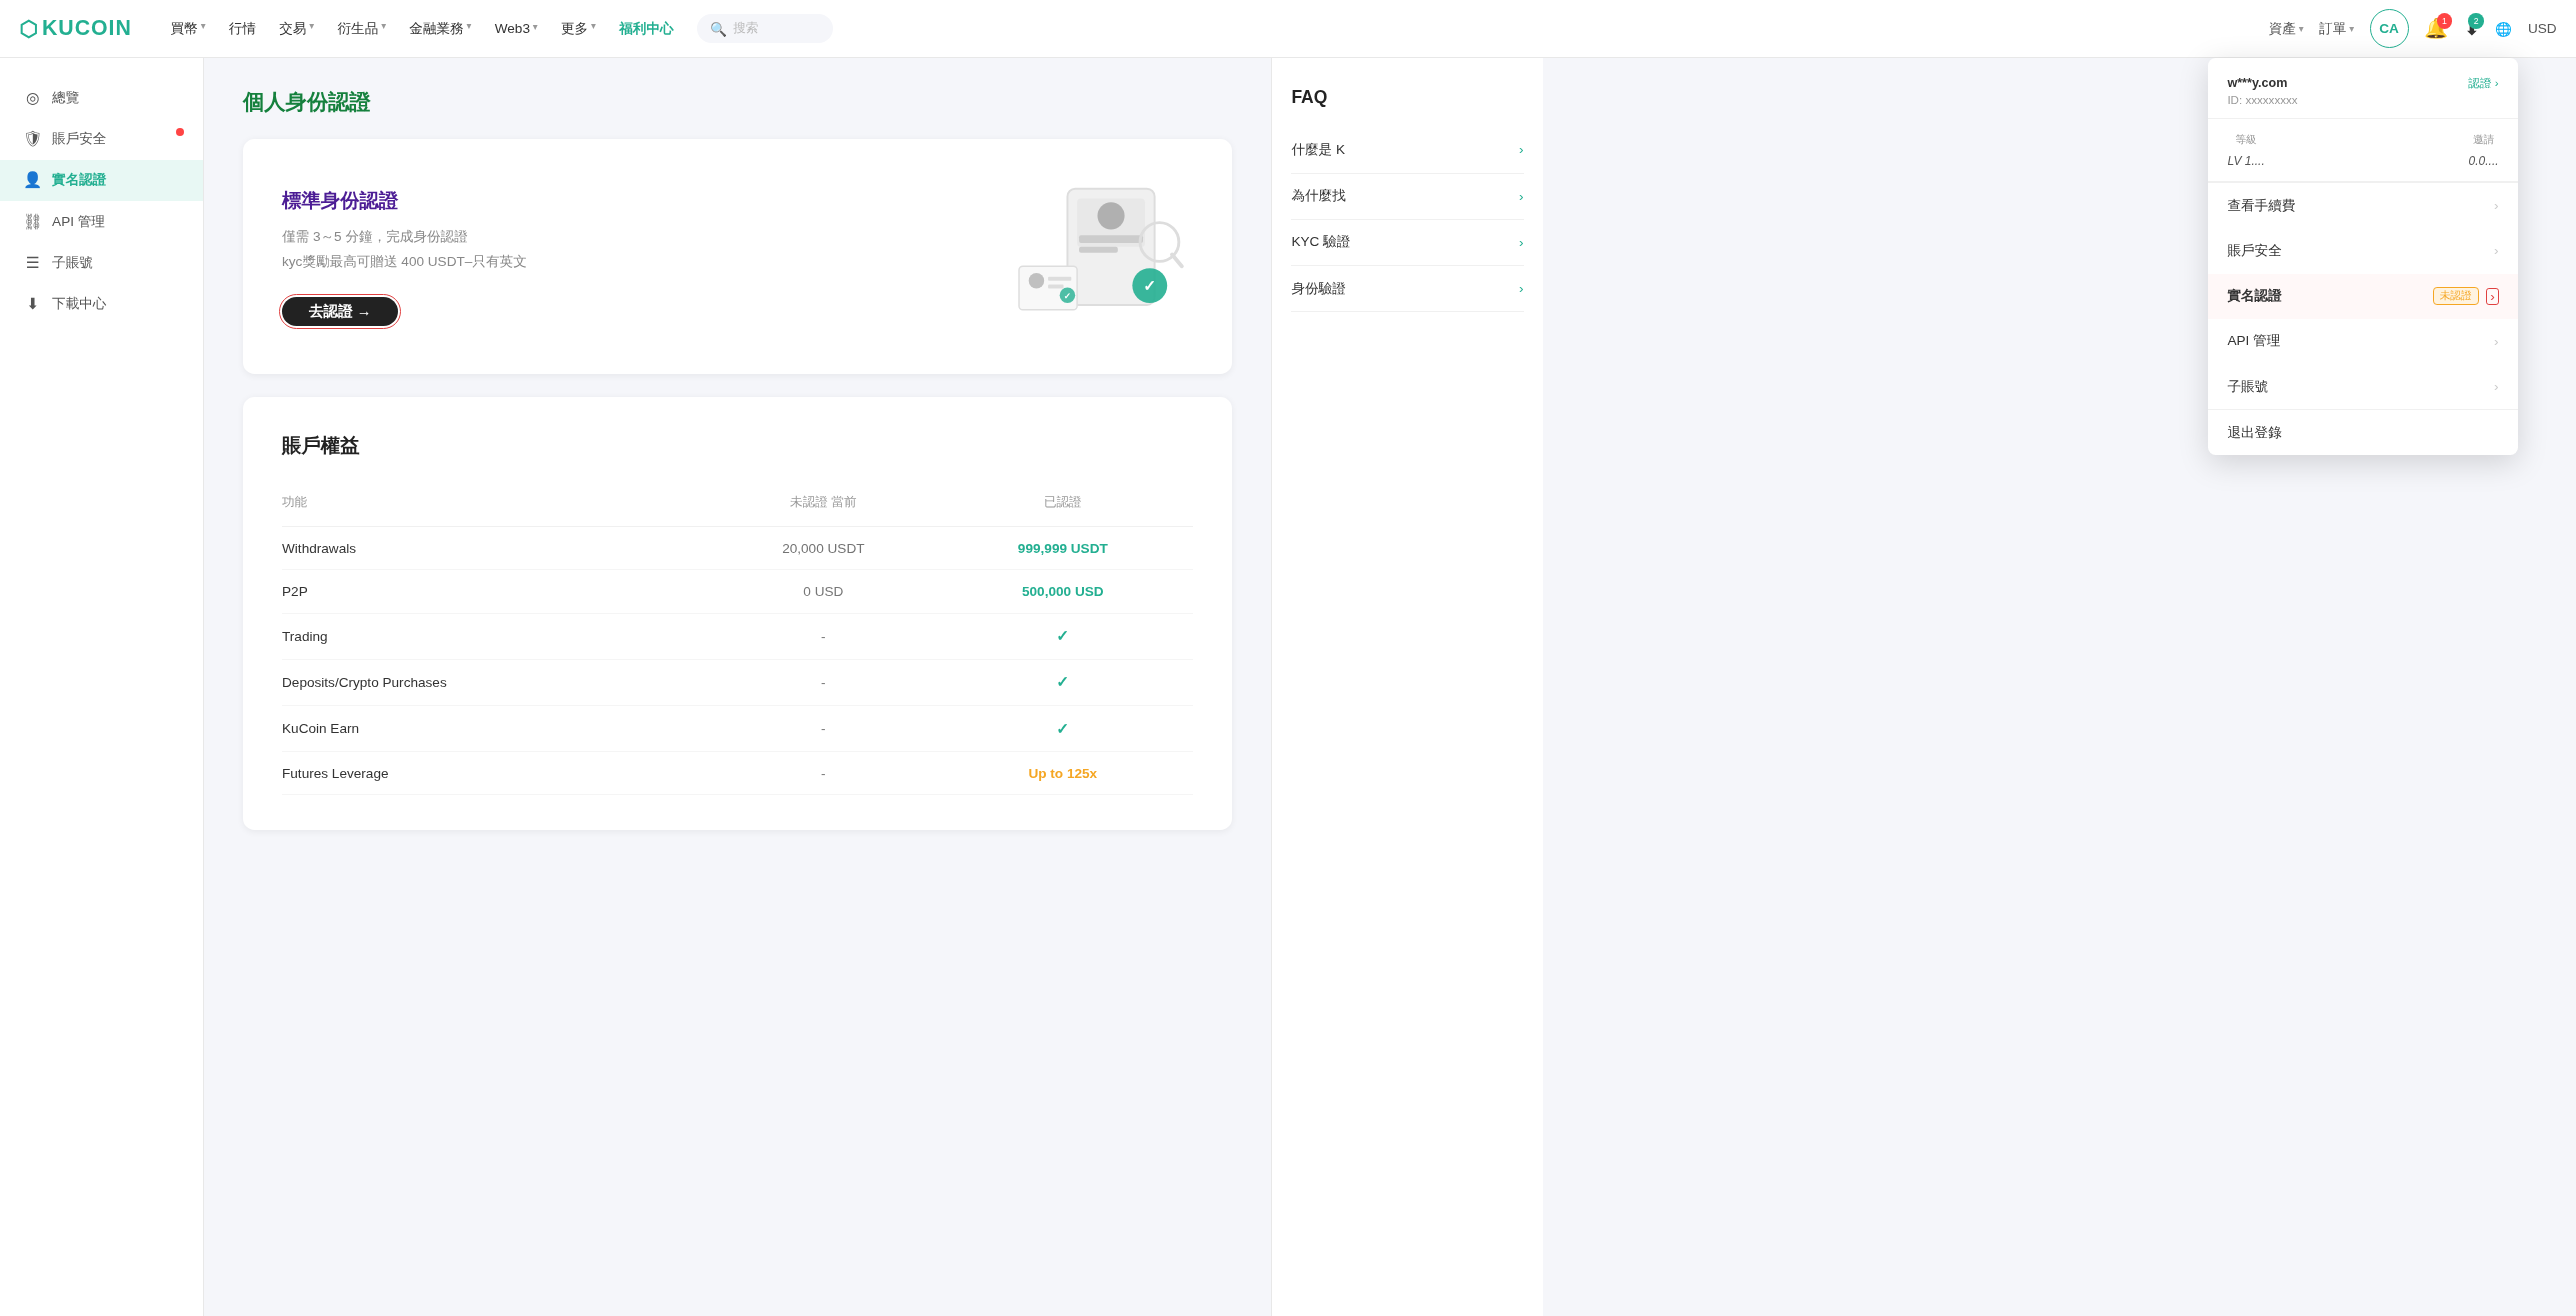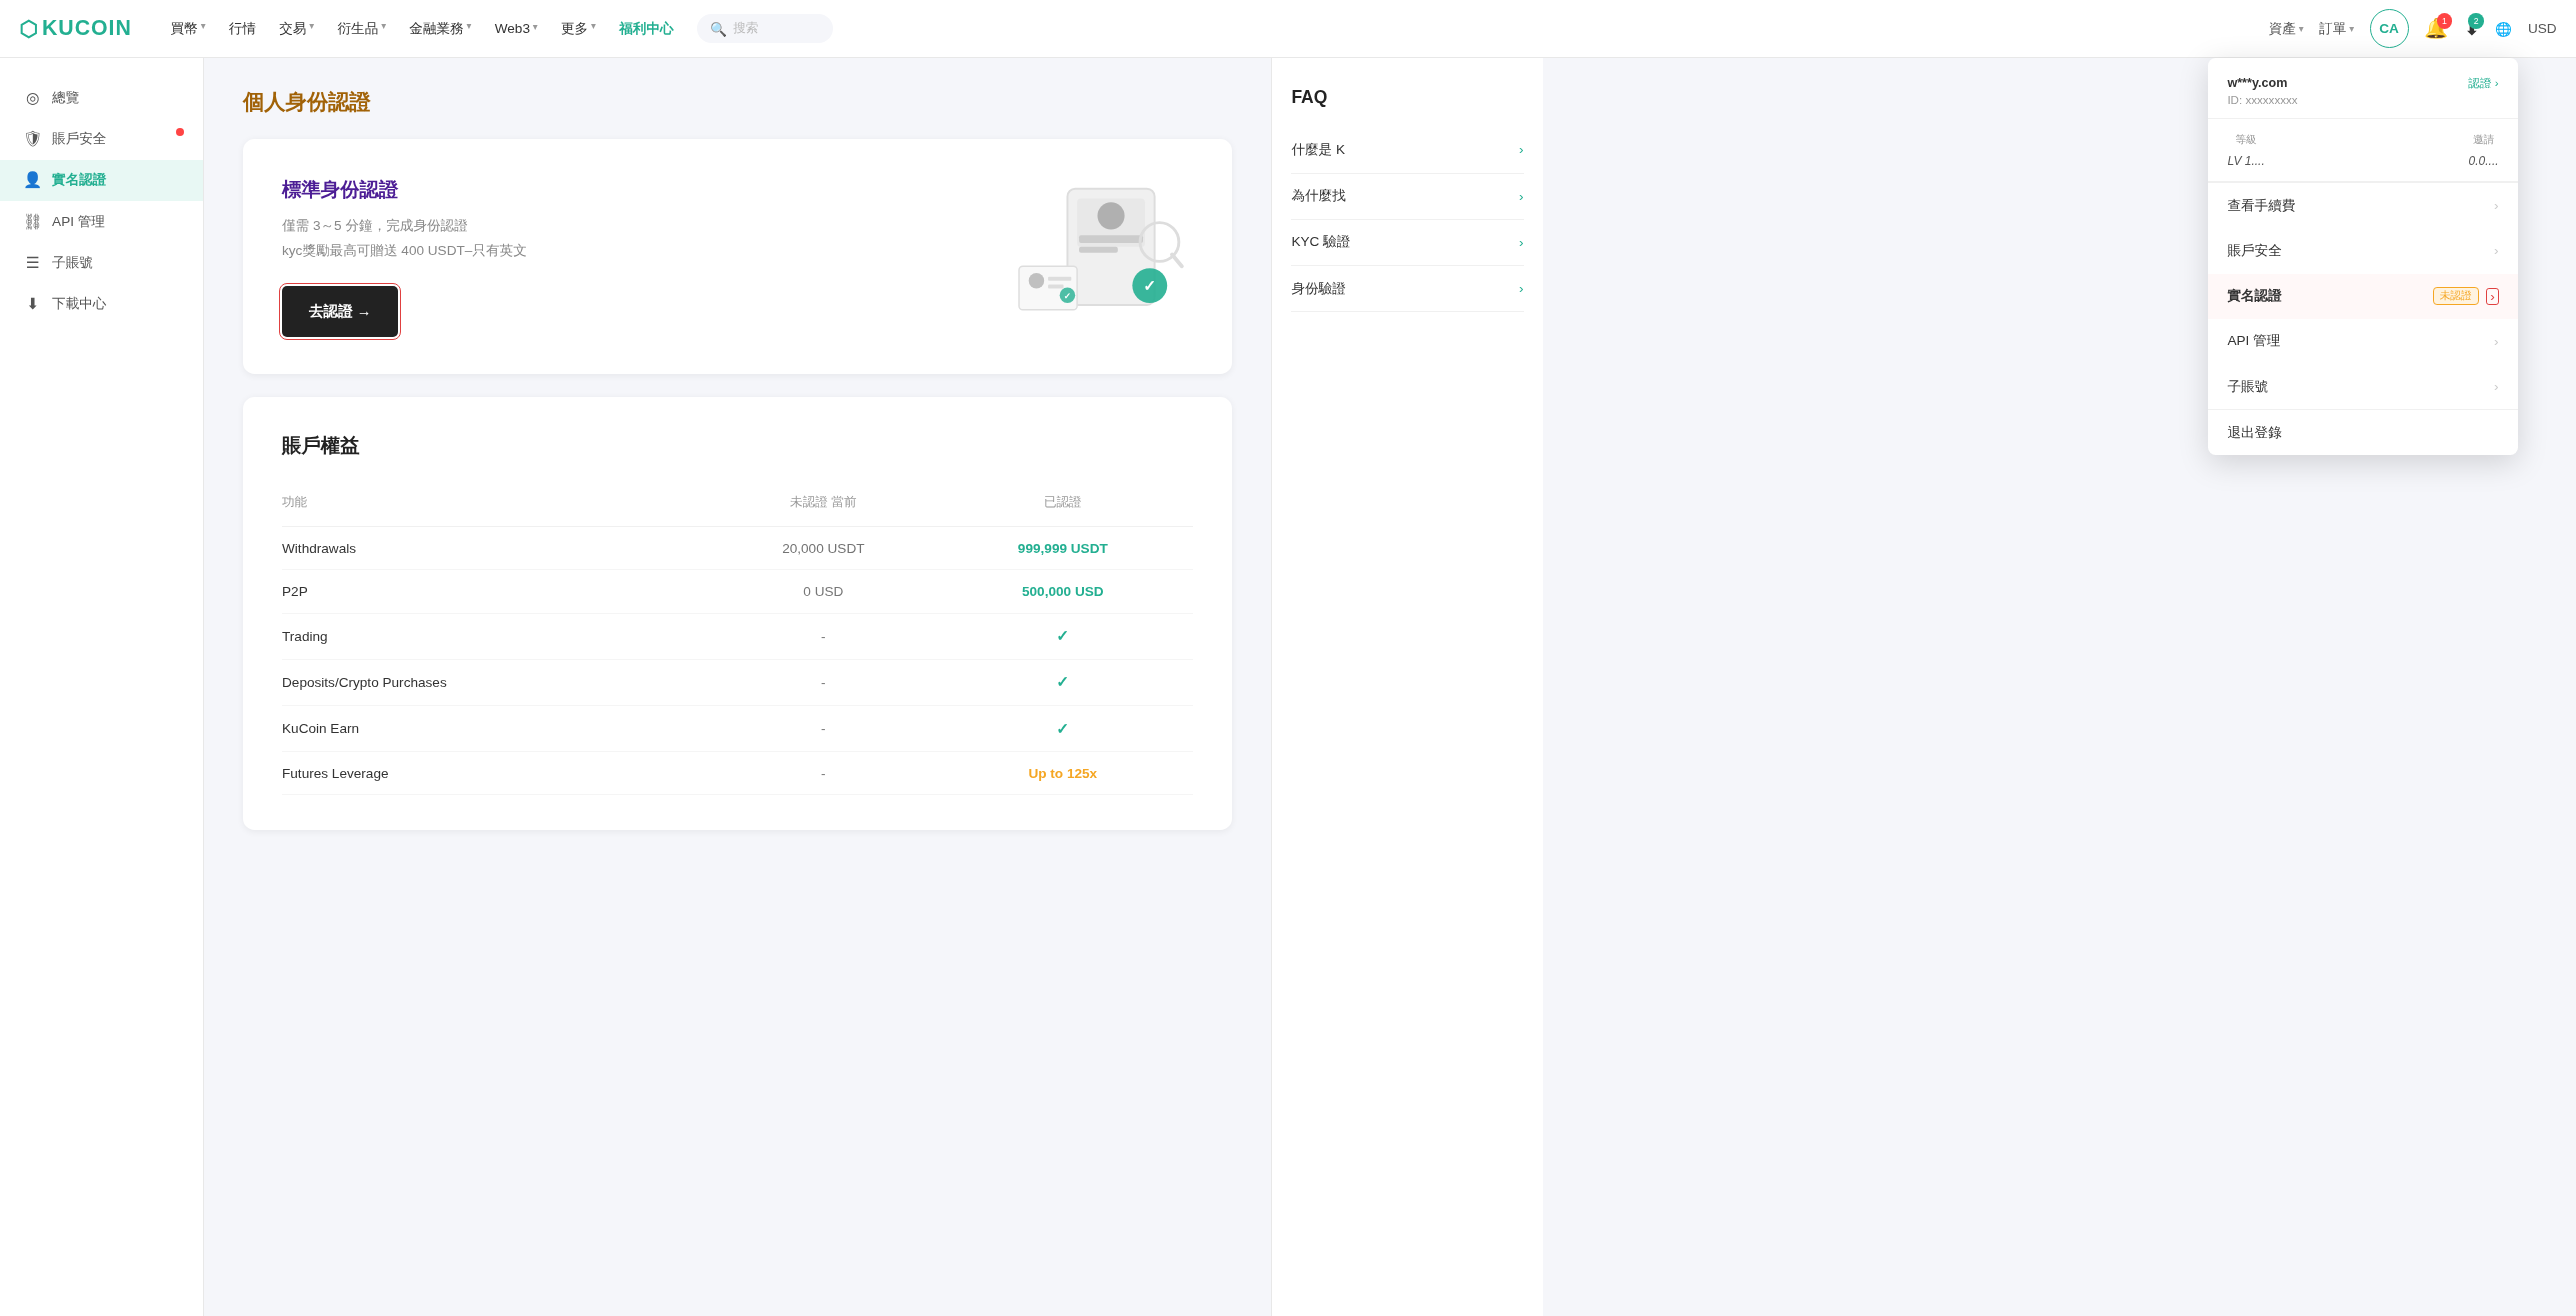--- a/index.html
+++ b/index.html
@@ -61,34 +61,34 @@
     }
     .sidebar-item.active { background: #e8f8f4; color: #23af91; font-weight: 600; }
     .sidebar-item .si-icon { font-size: 15.5px; width: 19.4px; text-align: center; }
     .red-dot {
       width: 7.8px; height: 7.8px; background: #ff4444; border-radius: 50%;
       position: absolute; top: 9.7px; right: 19.4px;
     }
 
     
     .content { flex: 1; padding: 29px 39px; max-width: 1067px; }
-    .page-title { font-size: 21.3px; font-weight: 700; color: #a16207; margin-bottom: 23px; }
+    .page-title { font-size: 21.3px; font-weight: 700; color: #15803d; margin-bottom: 23px; }
 
     
     .kyc-card {
       background: #fff; border-radius: 11.6px; padding: 35px 39px;
       display: flex; align-items: center; justify-content: space-between;
       margin-bottom: 23px; box-shadow: 0 1.9px 7.8px rgba(0,0,0,0.06);
     }
     .kyc-card-left { flex: 1; }
     .kyc-card-title { font-size: 19.4px; font-weight: 700; color: #4c1d95; margin-bottom: 11.6px; }
     .kyc-card-desc { color: #888; font-size: 13.6px; line-height: 1.8; }
     .kyc-btn {
       margin-top: 23px; background: #222; color: #fff; border: none;
-      border-radius: 5px; padding: 16px 27px; font-size: 14.6px; font-weight: 600;
+      border-radius: 16px; padding: 5px 27px; font-size: 14.6px; font-weight: 600;
       cursor: pointer; display: inline-flex; align-items: center; gap: 7.8px;
       outline: 1.9px solid #e04040; outline-offset: 2.9px;
     }
 
     
     .benefits-card {
       background: #fff; border-radius: 11.6px; padding: 35px 39px;
       box-shadow: 0 1.9px 7.8px rgba(0,0,0,0.06);
     }
     .benefits-title { font-size: 19.4px; font-weight: 700; color: #222; margin-bottom: 27px; }

